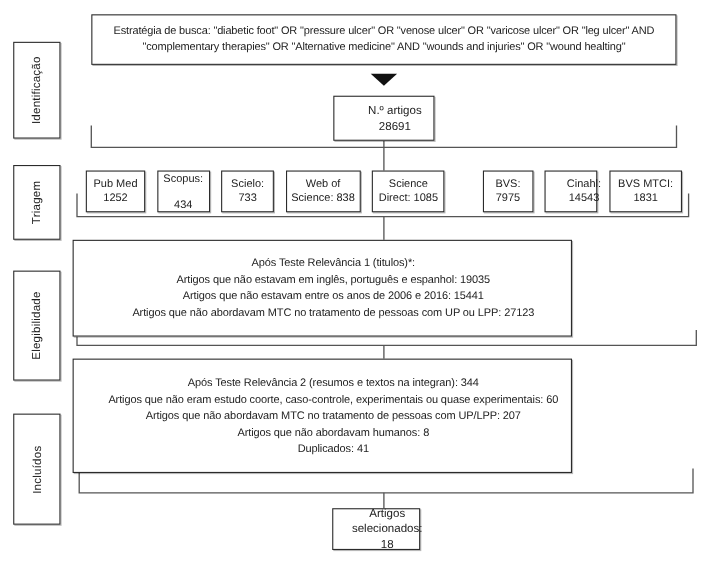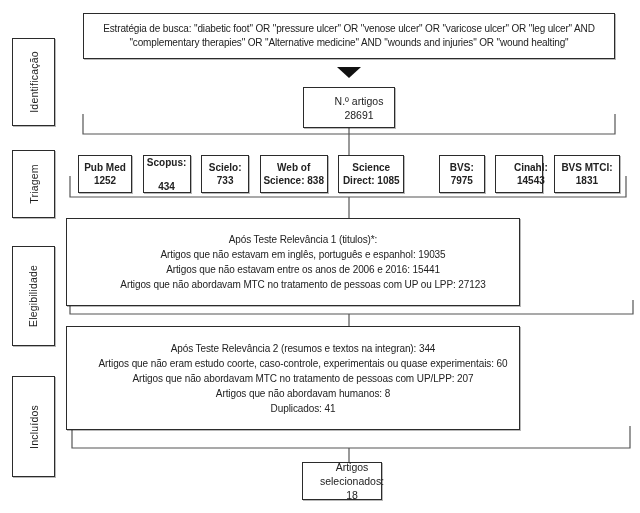--- a/index.html
+++ b/index.html
@@ -66,21 +66,20 @@
     font-size: 10.5px;
     line-height: 14px;
   }
   .db-row {
     position: absolute;
     left: 78px; top: 155px;
     width: 542px; height: 38px;
     display: flex;
     justify-content: space-between;
     z-index: 1;
-    font-weight: bold;
   }
   .db-box {
     position: relative;
     box-sizing: border-box;
     border: 1.5px solid #2b2b2b;
     background: #ffffff;
     box-shadow: 1px 1px 0 rgba(0,0,0,0.28);
     font-size: 10px;
     line-height: 13px;
     padding: 2px 1px;

